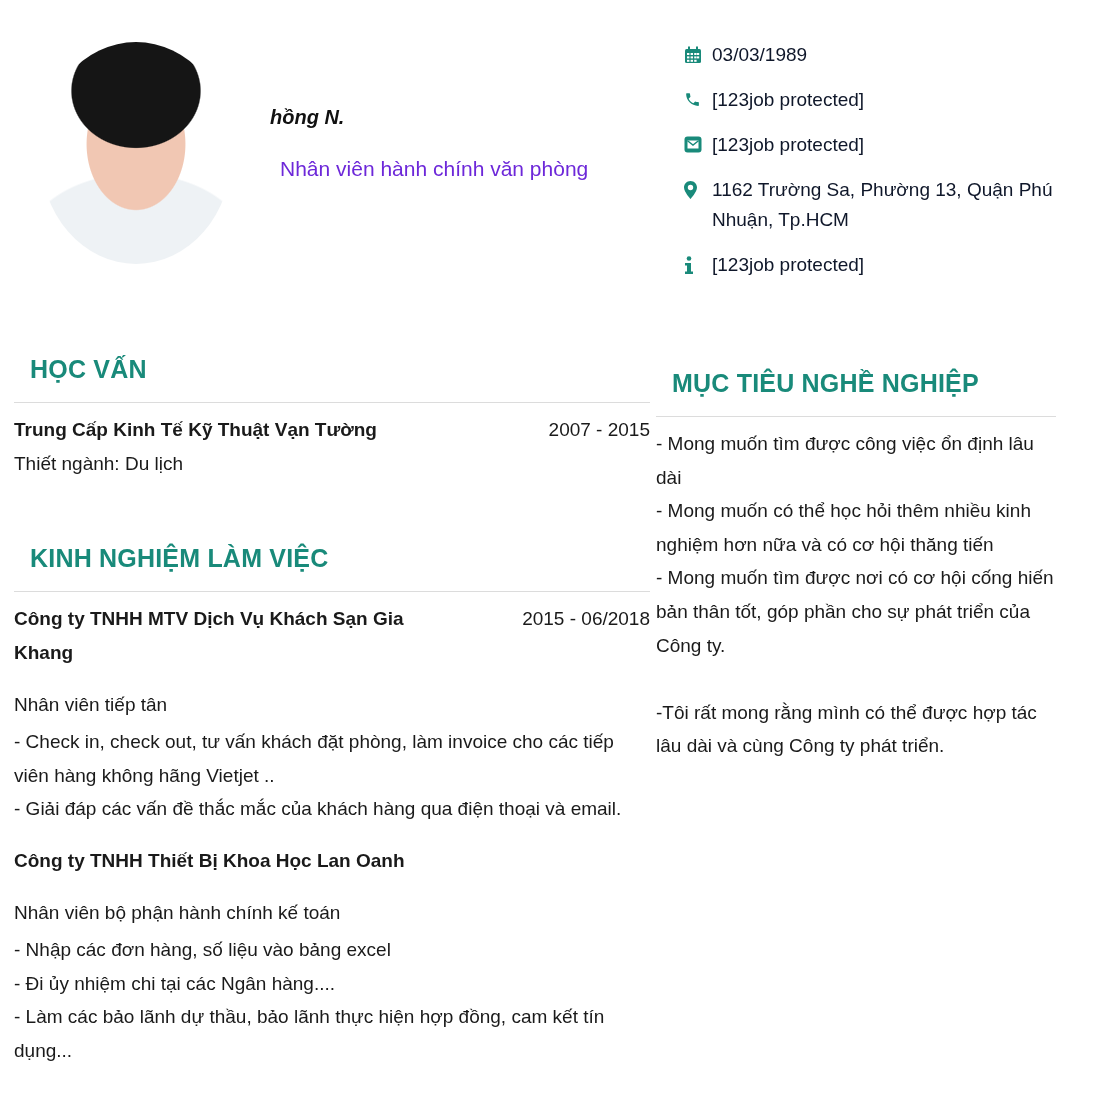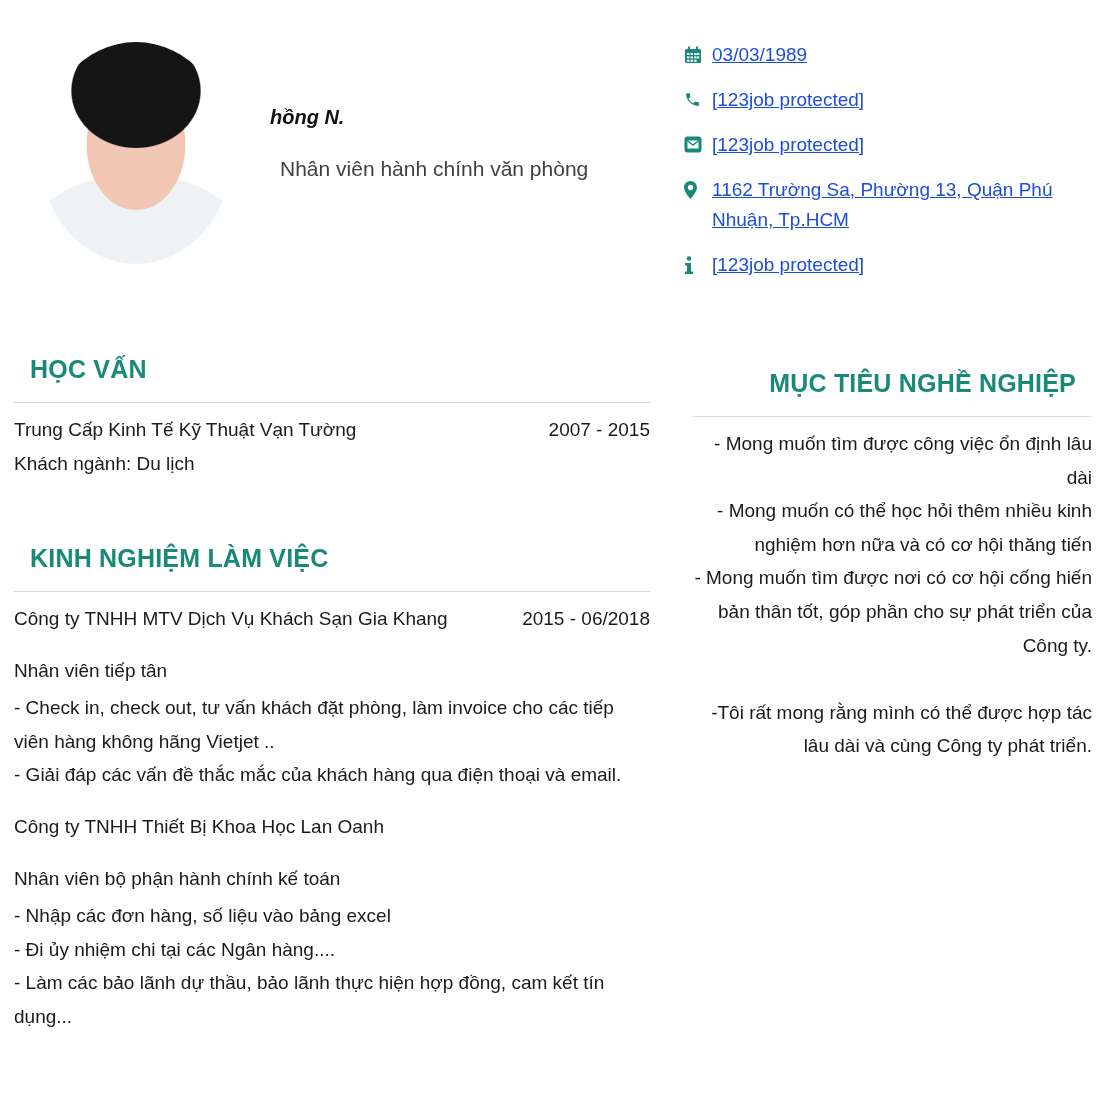--- a/index.html
+++ b/index.html
@@ -11,35 +11,35 @@
   .avatar {
     position:absolute; left:40px; top:42px; width:192px; height:222px;
     border-radius:50%;
     background:
       radial-gradient(ellipse 34% 26% at 50% 22%, #151515 0 98%, transparent 100%),
       radial-gradient(ellipse 26% 30% at 50% 46%, #f1c7b3 0 98%, transparent 100%),
       radial-gradient(ellipse 60% 36% at 50% 95%, #eef2f5 0 98%, transparent 100%),
       #ffffff;
   }
   .name { position:absolute; left:270px; top:106px; font-size:20px; font-weight:bold; color:#111;font-style:italic; }
-  .title { position:absolute; left:280px; top:157px; font-size:21px; color:#404040; }
+  .title { position:absolute; left:280px; top:157px; font-size:21px; color:#6d28d9; }
 
   .contact { position:absolute; left:684px; top:40px; width:400px; }
   .contact-row { display:flex; align-items:flex-start; font-size:19px; line-height:30px; margin-bottom:15px; }
   .contact-row .ic { width:28px; flex:0 0 28px; display:flex; justify-content:flex-start; padding-top:6px; }
-  .contact-row .txt { color:#1d4ed8;text-decoration:underline; }
+  .contact-row .txt { color:#0f172a; }
 
   .col-left { position:absolute; left:14px; top:336px; width:636px; }
-  .col-right { position:absolute; left:692px; top:350px; width:400px;text-align:right; }
+  .col-right { position:absolute; left:656px; top:350px; width:400px; }
 
   .sec-title { font-size:25px; font-weight:bold; color:#198a7a; margin:16px; line-height:34px; letter-spacing:0.2px; }
   .sec-rule { border:0; border-top:1px solid #dcdcdc; margin:8px 0 10px; }
 
   .entry-head { display:flex; justify-content:space-between; align-items:flex-start; }
-  .entry-org { font-size:19px; font-weight:normal; color:#1a1a1a; line-height:34px; max-width:440px; }
+  .entry-org { font-size:19px; font-weight:bold; color:#1a1a1a; line-height:34px; max-width:440px; }
   .entry-date { font-size:19px; color:#1a1a1a; line-height:34px; white-space:nowrap; }
   .entry-line { font-size:19px; line-height:33.5px; color:#1a1a1a; }
   .entry-role { margin-top:18px; margin-bottom:4px; }
   .gap-sec { height:44px; }
   .gap-entry { height:18px; }
 
   .obj-line { font-size:19px; line-height:33.6px; color:#1a1a1a; }
 </style>
 </head>
 <body>
@@ -111,21 +111,21 @@
 
 <div class="col-left">
   <section>
     <h2 class="sec-title">HỌC VẤN</h2>
     <hr class="sec-rule">
     <div>
       <div class="entry-head">
         <span class="entry-org">Trung Cấp Kinh Tế Kỹ Thuật Vạn Tường</span>
         <span class="entry-date">2007 - 2015</span>
       </div>
-      <div class="entry-line">Khách ngành: Du lịch</div>
+      <div class="entry-line">Thiết ngành: Du lịch</div>
     </div>
   </section>
 
   <div class="gap-sec"></div>
 
   <section>
     <h2 class="sec-title">KINH NGHIỆM LÀM VIỆC</h2>
     <hr class="sec-rule">
 
     <div>

